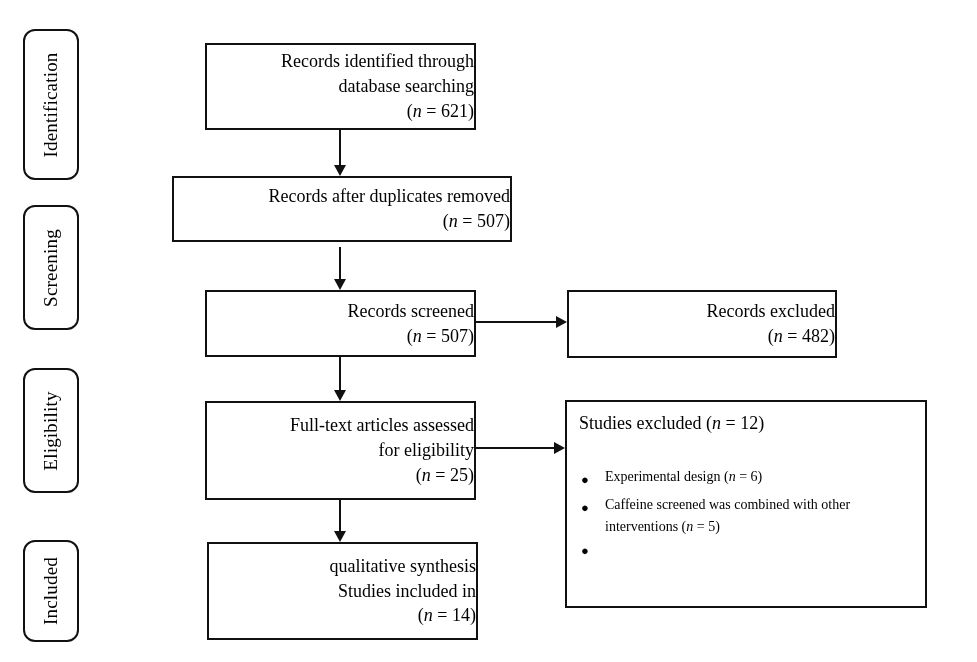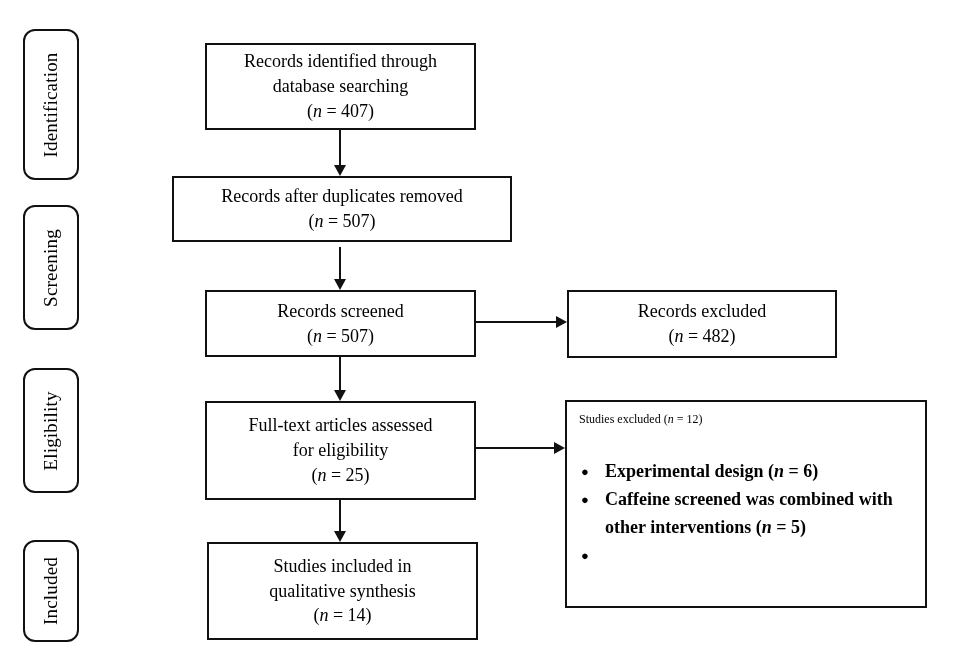--- a/index.html
+++ b/index.html
@@ -35,43 +35,42 @@
   .box {
     position: absolute;
     border: 2.5px solid #111111;
     background: #ffffff;
     font-size: 18px;
     line-height: 1.38;
   }
   .box.center {
     display: flex;
     flex-direction: column;
-    align-items: center;
+    align-items: flex-end;
     justify-content: center;
     text-align: center;
   }
   .box.listbox {
     text-align: left;
     padding: 9px 12px 8px 12px;
   }
-  .ex-header { font-size: 12px; line-height: 1.35; }
+  .ex-header { font-size: 18px; line-height: 1.35; }
   .bullets { margin-top: 31px; }
   .bullet-row { display: flex; align-items: flex-start; }
   .bullet-row .marker {
     flex: 0 0 26px;
     font-size: 13px;
     line-height: 28px;
     padding-left: 2px;
   }
   .bullet-row .btext {
     flex: 1 1 auto;
     max-width: 296px;
-    font-size: 18px;
+    font-size: 14px;
     line-height: 1.54;
-    font-weight: bold;
   }
   
   .vline { position: absolute; width: 2px; background: #111111; }
   .hline { position: absolute; height: 2px; background: #111111; }
   .ah-down {
     position: absolute; width: 0; height: 0;
     border-left: 6px solid transparent;
     border-right: 6px solid transparent;
     border-top: 11px solid #111111;
   }
@@ -97,21 +96,21 @@
   <div class="stage" style="top:368px; height:125px;">
     <span class="vtext">Eligibility</span>
   </div>
   <div class="stage" style="top:540px; height:102px;">
     <span class="vtext">Included</span>
   </div>
 
   <div class="box center" style="left:205px; top:43px; width:271px; height:87px;">
     <div>Records identified through</div>
     <div>database searching</div>
-    <div><span>(</span><i>n</i><span> = 407)</span></div>
+    <div><span>(</span><i>n</i><span> = 621)</span></div>
   </div>
 
   <div class="box center" style="left:172px; top:176px; width:340px; height:66px;">
     <div>Records after duplicates removed</div>
     <div><span>(</span><i>n</i><span> = 507)</span></div>
   </div>
 
   <div class="box center" style="left:205px; top:290px; width:271px; height:67px;">
     <div>Records screened</div>
     <div><span>(</span><i>n</i><span> = 507)</span></div>
@@ -139,22 +138,22 @@
         <span class="marker">●</span>
         <span class="btext"><span>Caffeine screened was combined with other interventions (</span><i>n</i><span> = 5)</span></span>
       </div>
       <div class="bullet-row">
         <span class="marker">●</span>
       </div>
     </div>
   </div>
 
   <div class="box center" style="left:207px; top:542px; width:271px; height:98px;">
+    <div>qualitative synthesis</div>
     <div>Studies included in</div>
-    <div>qualitative synthesis</div>
     <div><span>(</span><i>n</i><span> = 14)</span></div>
   </div>
 
   <div class="vline" style="left:339px; top:130px; height:36px;"></div>
   <div class="ah-down" style="left:334px; top:165px;"></div>
 
   <div class="vline" style="left:339px; top:247px; height:33px;"></div>
   <div class="ah-down" style="left:334px; top:279px;"></div>
 
   <div class="vline" style="left:339px; top:357px; height:34px;"></div>

